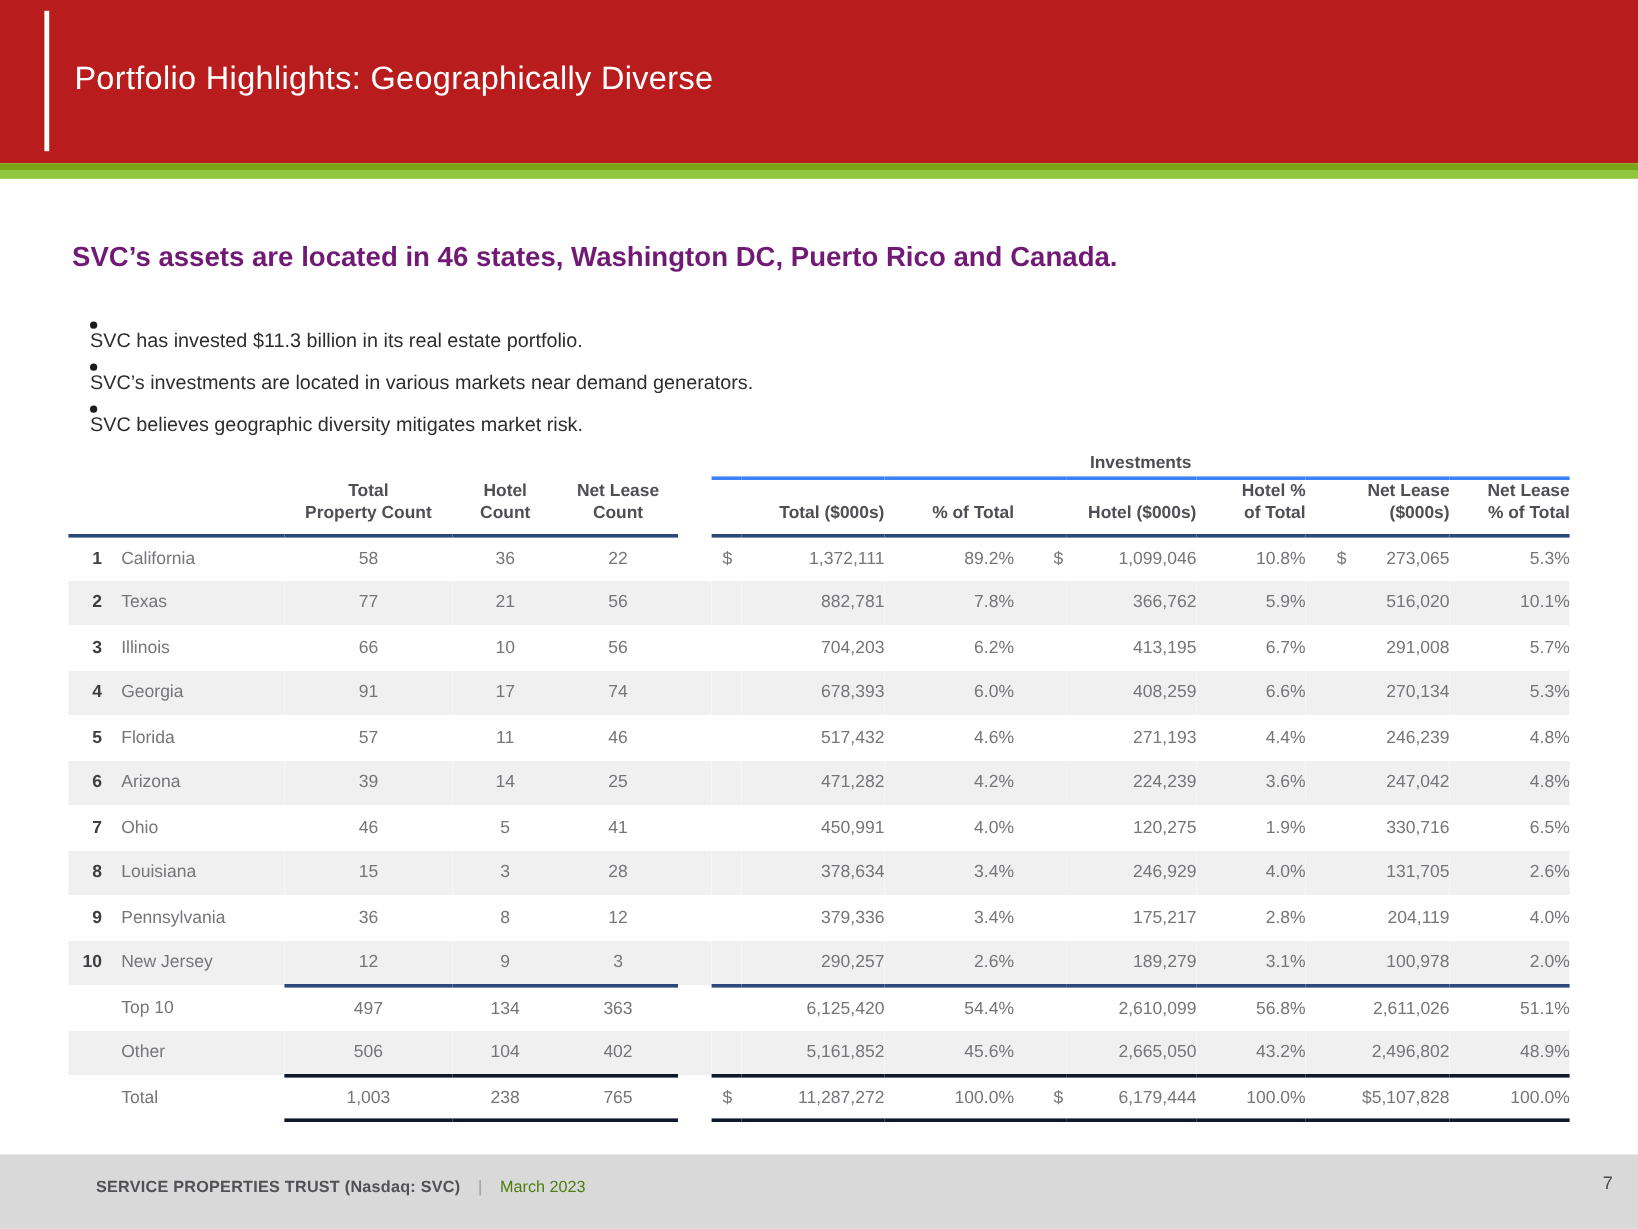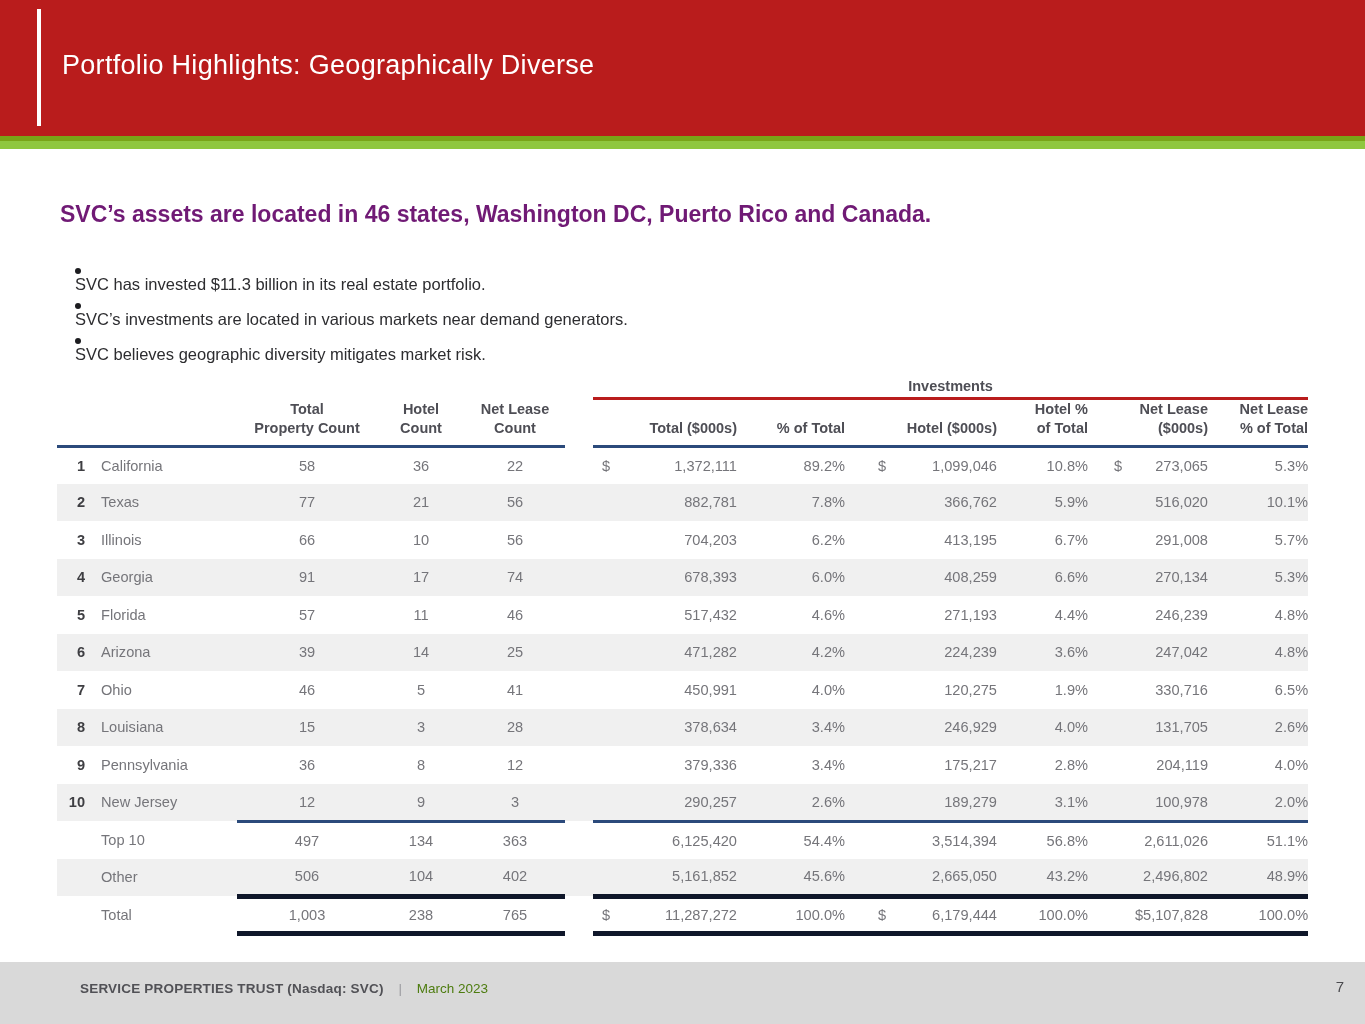--- a/index.html
+++ b/index.html
@@ -40,39 +40,39 @@
     margin-top:7px; margin-right:24px; flex:0 0 6px;
   }
   .bullet-text { font-size:16.5px; color:#2d2d30; line-height:20px; white-space:nowrap; }
   
   .tbl-wrap { position:absolute; left:57px; top:372px; }
   table { border-collapse:collapse; table-layout:fixed; width:1251px; }
   td, th { overflow:hidden; }
   thead .group-row td { height:26px; vertical-align:bottom; }
   .inv-head {
     text-align:center; font-size:14.5px; font-weight:bold; color:#4E4E55;
-    padding-bottom:3px; border-bottom:3px solid #b91c1c;
+    padding-bottom:3px; border-bottom:3px solid #3b82f6;
   }
   thead .heads-row th {
     height:48px; vertical-align:bottom; padding-bottom:6px;
     font-size:14.5px; font-weight:bold; color:#4E4E55; line-height:1.32;
   }
   .ul { border-bottom:3px solid #2B4A7B; }
   .center { text-align:center; }
   .right  { text-align:right; }
   tbody td { height:37.5px; font-size:14.6px; color:#75757A; vertical-align:middle; }
   td.rank  { font-weight:bold; color:#3E3E42; text-align:right; font-size:14.6px; }
   td.state { text-align:left; padding-left:16px; }
   td.cur   { text-align:left; }
   td.cur1  { padding-left:9px; }
   td.cur2  { padding-left:33px; }
   td.cur3  { padding-left:26px; }
   tr.shaded { background:#F0F0F0; }
   td.bt  { border-top:3px solid #2B4A7B; }
-  td.bb2 { border-bottom:5px solid #0f172a; }
+  td.bb2 { border-bottom:3px solid #0f172a; }
   
   .footer {
     position:absolute; left:0; top:962px; width:1365px; height:62px;
     background:#D9D9D9;
   }
   .footer-text {
     position:absolute; left:80px; top:19px; font-size:13.5px; white-space:nowrap;
   }
   .company { font-weight:bold; color:#515156; letter-spacing:.2px; }
   .f-sep { color:#9B9B9F; margin:0 11px; font-weight:400; }
@@ -317,21 +317,21 @@
           <td class="rank"></td>
           <td class="state">Top 10</td>
           <td class="center bt">497</td>
           <td class="center bt">134</td>
           <td class="center bt">363</td>
           <td class="gap"></td>
           <td class="cur cur1 bt"></td>
           <td class="right bt">6,125,420</td>
           <td class="right bt">54.4%</td>
           <td class="cur cur2 bt"></td>
-          <td class="right bt">3,514,394</td>
+          <td class="right bt">2,610,099</td>
           <td class="right bt">56.8%</td>
           <td class="cur cur3 bt"></td>
           <td class="right bt">2,611,026</td>
           <td class="right bt">51.1%</td>
         </tr>
         <tr class="shaded">
           <td class="rank"></td>
           <td class="state">Other</td>
           <td class="center bb2">506</td>
           <td class="center bb2">104</td>

